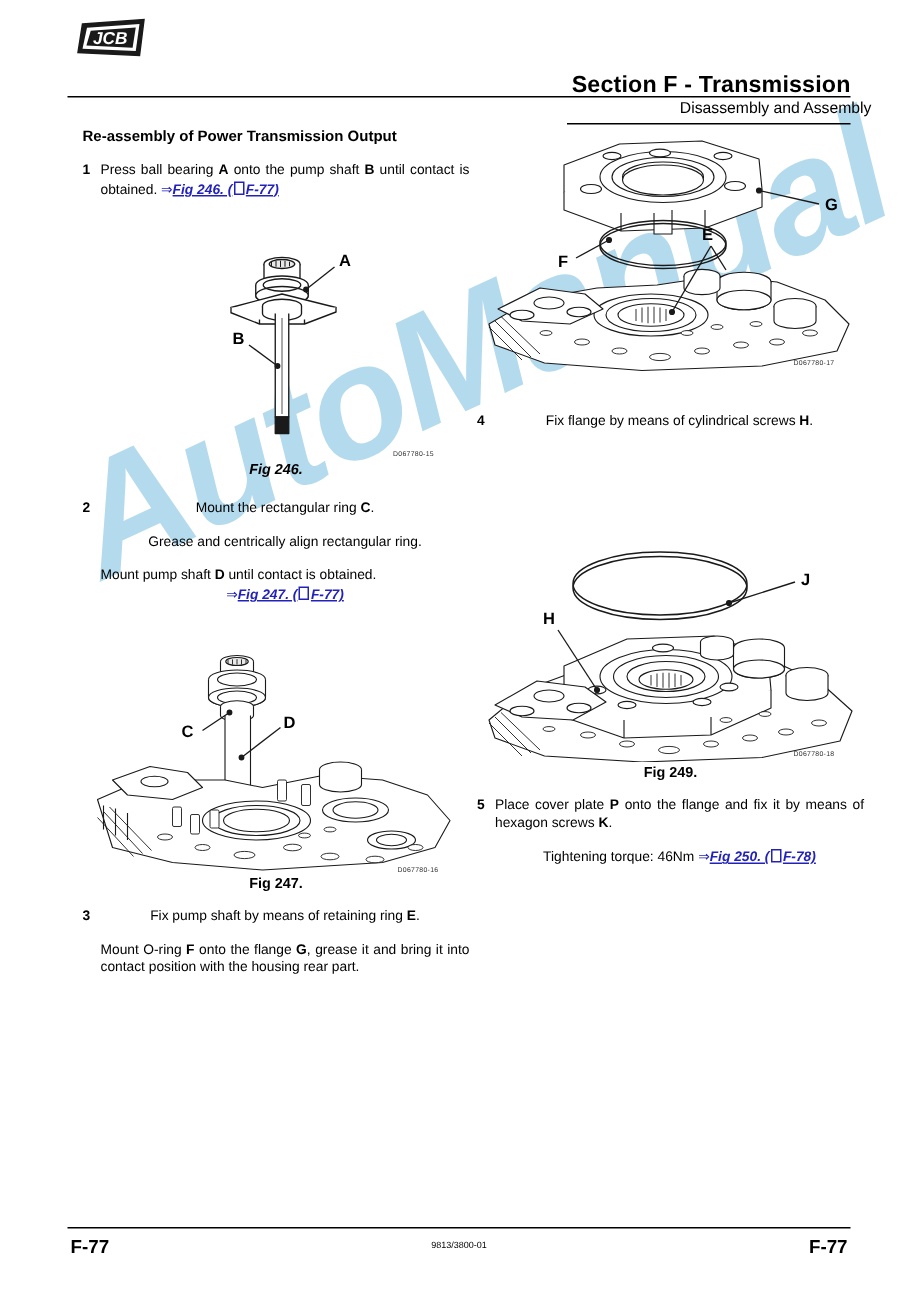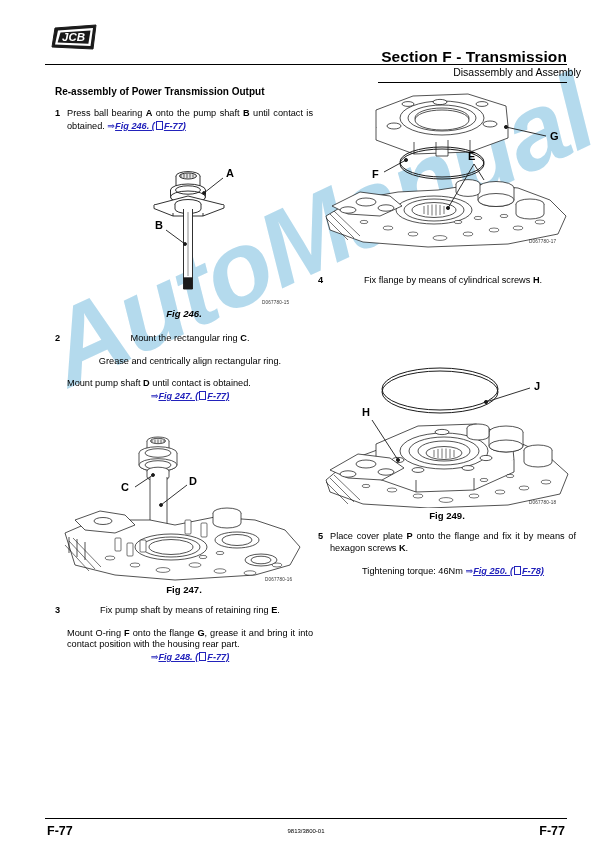--- a/index.html
+++ b/index.html
@@ -36,21 +36,21 @@
     white-space: nowrap;
     letter-spacing: -2px;
     pointer-events: none;
     z-index: 5;
   }
 
   
   .hdr-logo {
     position: absolute;
     left: 51px;
-    top: 24px;
+    top: 12px;
     width: 46px;
     height: 27px;
     z-index: 8;
   }
   .hdr-title-wrap {
     position: absolute;
     right: 45px;
     top: 24px;
     text-align: right;
     z-index: 8;
@@ -364,21 +364,20 @@
   </div>
   <div class="fig-code" style="left:265px; top:577px;">D067780-16</div>
   <div class="fig-cap" style="left:55px; top:584px; width:258px;">Fig 247.</div>
 
   <div class="col-l" style="top:605px;">
     <div class="step">
       <div class="num">3</div>
       <div class="body">
         <div class="para nojust"><span>Fix pump shaft by means of retaining ring </span><b>E</b><span>.</span></div>
         <div class="para"><span>Mount O-ring </span><b>F</b><span> onto the flange </span><b>G</b><span>, grease it and bring it into contact position with the housing rear part.</span></div>
-        <div class="para nojust" style="margin-top:0"><span class="arrow">⇒</span><span class="xref"><span>Fig 248. (</span><span class="pgicon"></span><span>F-77)</span></span></div>
       </div>
     </div>
   </div>
 
   <div class="fig" style="left:318px; top:88px;">
     <svg width="258" height="160" viewBox="0 0 258 160">
       <g fill="#fff" stroke="#1a1a1a" stroke-width="0.75" stroke-linejoin="round">
 
         <path d="M58 22 L95 8 L150 6 L188 18 L190 38 L152 52 L96 54 L58 40 Z"></path>
         <path d="M58 40 L58 52 L96 66 L152 64 L190 50 L190 38"></path>

